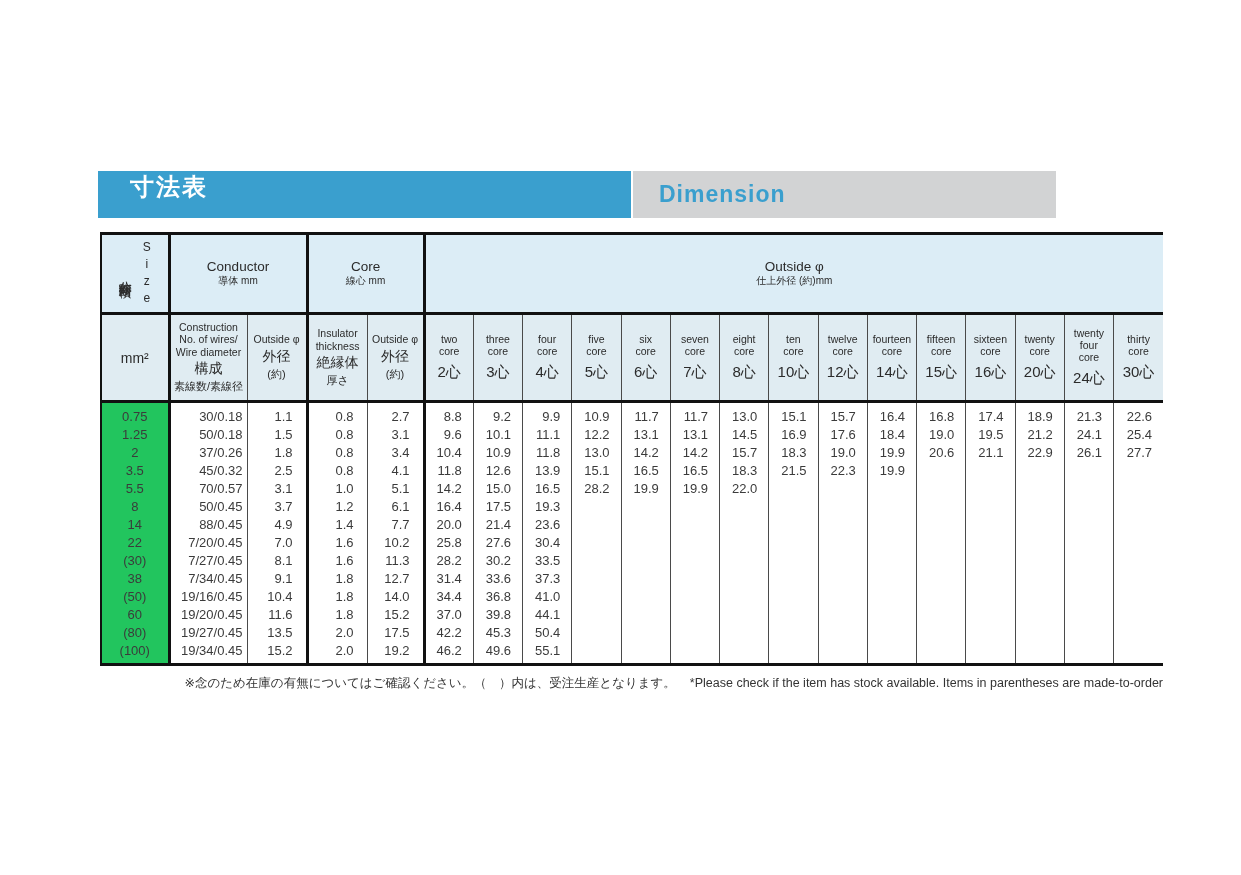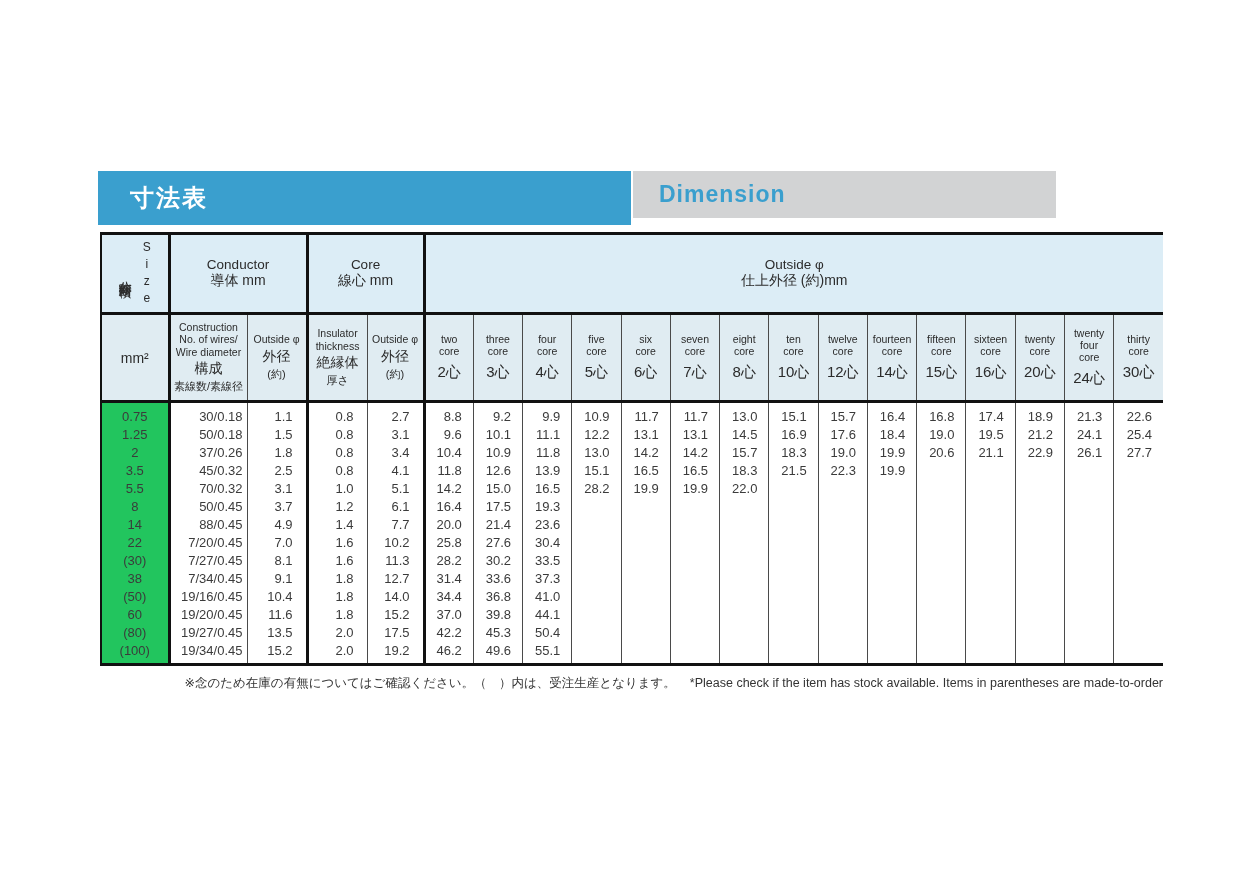--- a/index.html
+++ b/index.html
@@ -3,22 +3,22 @@
 <meta charset="utf-8">
 <style>
   html,body{margin:0;padding:0;}
   body{
     width:1241px;height:875px;position:relative;background:#ffffff;
     font-family:"Liberation Sans","DejaVu Sans",sans-serif;color:#2b2b2b;
     overflow:hidden;
   }
   
   .bar-jp{
-    position:absolute;left:98px;top:171px;width:533px;height:54px;
-    background:#3A9FCE;display:flex;align-items:center;
+    position:absolute;left:98px;top:171px;width:533px;height:47px;
+    background:#3A9FCE;display:flex;align-items:flex-start;
   }
   .bar-jp .t{color:#ffffff;font-size:24px;font-weight:bold;padding-left:32px;letter-spacing:2px;}
   .bar-en{
     position:absolute;left:633px;top:171px;width:423px;height:47px;
     background:#D2D3D4;display:flex;align-items:center;
   }
   .bar-en .t{color:#3A9FCE;font-size:23px;font-weight:bold;padding-left:26px;letter-spacing:1px;}
 
   
   .tbl-wrap{position:absolute;left:100px;top:232px;width:1063px;}
@@ -31,21 +31,21 @@
   .bl3{border-left:3px solid #111 !important;}
   tr.grp th{
     background:#DCEDF6;height:77px;border-bottom:3px solid #111;
     font-weight:normal;vertical-align:middle;text-align:center;
   }
   tr.sub th{
     background:#E0ECF2;height:85px;border-bottom:3px solid #111;
     font-weight:normal;vertical-align:middle;text-align:center;
   }
   .g-en{font-size:13.5px;color:#2b2b2b;}
-  .g-jp{font-size:14px;}
+  .g-jp{font-size:10px;}
   .size-head{display:flex;justify-content:center;align-items:center;gap:6px;}
   .v-jp{writing-mode:vertical-rl;text-orientation:upright;font-size:13px;letter-spacing:1px;}
   .v-en{writing-mode:vertical-lr;text-orientation:upright;font-size:12px;letter-spacing:3px;}
   .sub-en{font-size:10.5px;line-height:12.5px;white-space:pre-line;color:#2b2b2b;}
   .sub-jp1{font-size:14px;margin-top:2px;}
   .sub-jp2{font-size:11px;margin-top:1px;}
   .mm2{font-size:14px;}
   .core-en{font-size:10.5px;line-height:12px;white-space:pre-line;}
   .core-jp{font-size:15px;margin-top:6px;}
   tbody td{
@@ -296,21 +296,21 @@
           <td class="cell-core">22.3</td>
           <td class="cell-core">19.9</td>
           <td class="cell-core"></td>
           <td class="cell-core"></td>
           <td class="cell-core"></td>
           <td class="cell-core"></td>
           <td class="cell-core"></td>
         </tr>
         <tr>
           <td class="cell-size">5.5</td>
-          <td class="cell-construction bl3">70/0.32</td>
+          <td class="cell-construction bl3">70/0.57</td>
           <td class="cell-num">3.1</td>
           <td class="cell-num bl3">1.0</td>
           <td class="cell-num">5.1</td>
           <td class="cell-core bl3">14.2</td>
           <td class="cell-core">15.0</td>
           <td class="cell-core">16.5</td>
           <td class="cell-core">28.2</td>
           <td class="cell-core">19.9</td>
           <td class="cell-core">19.9</td>
           <td class="cell-core">22.0</td>

